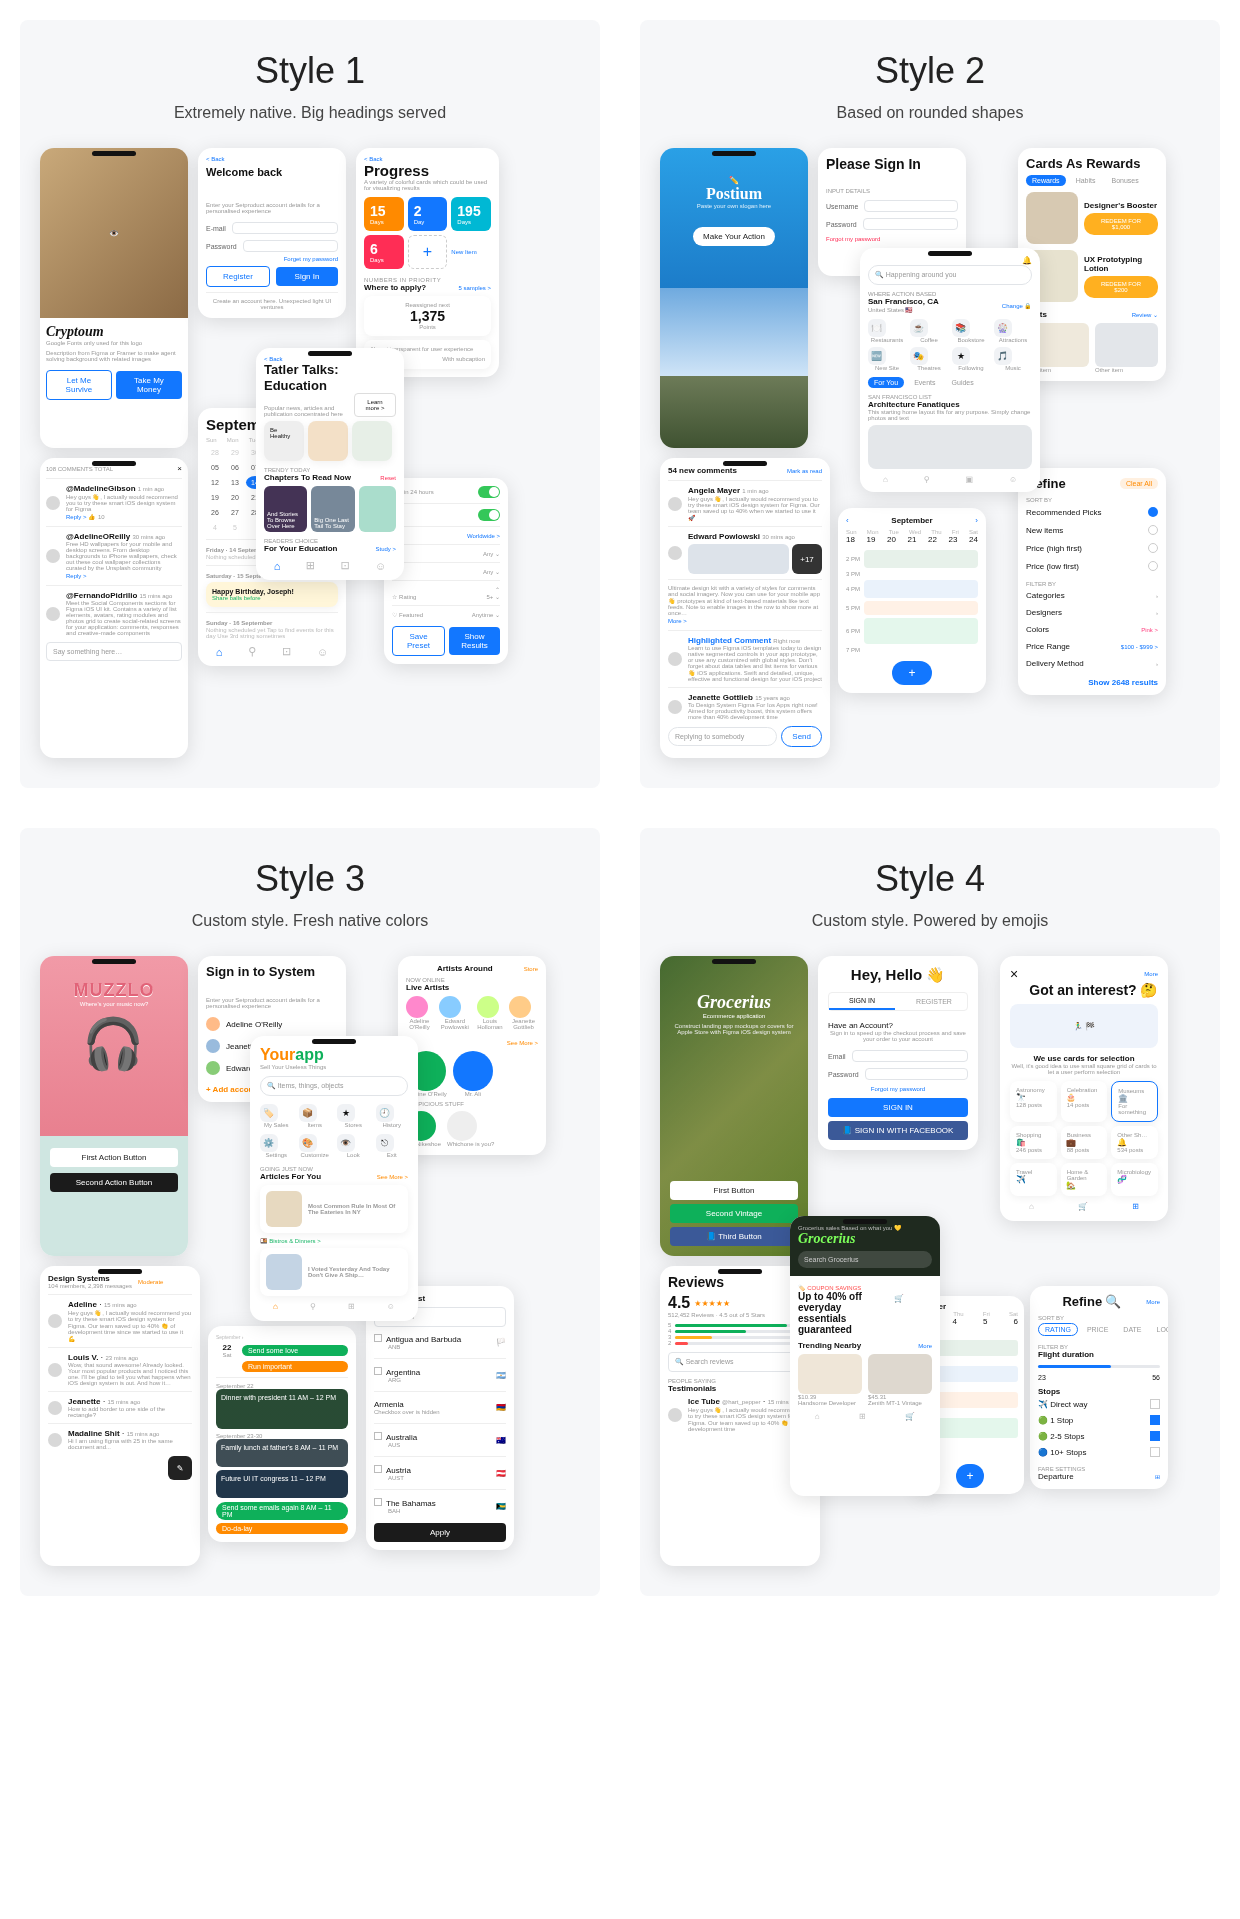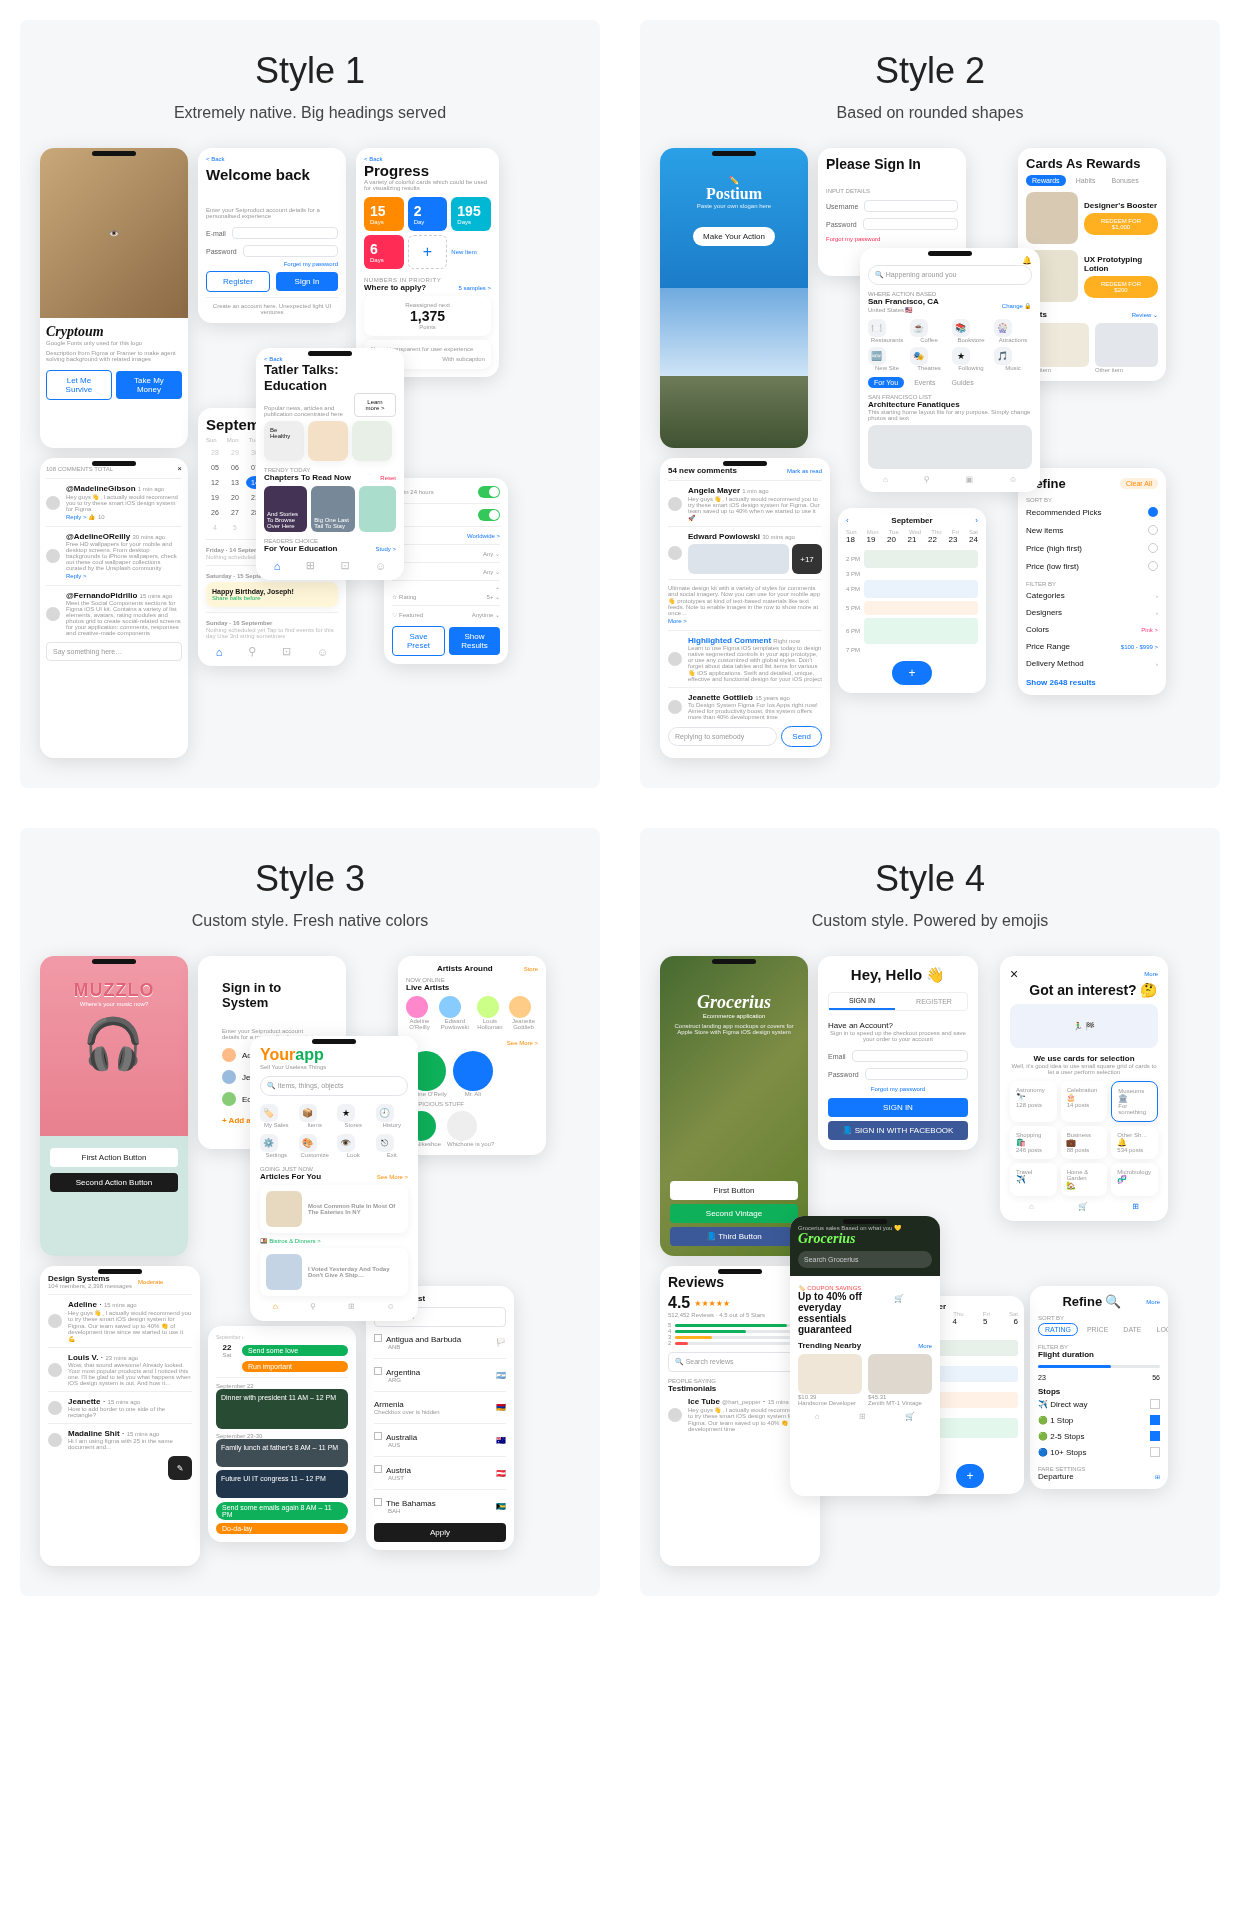--- a/index.html
+++ b/index.html
@@ -59,21 +59,21 @@
         <div class="small" style="margin-top:4px">Description from Figma or Framer to make agent solving background with related images</div>
         <div class="row" style="margin-top:8px;gap:4px">
           <span class="btn obl">Let Me Survive</span>
           <span class="btn blue">Take My Money</span>
         </div>
       </div>
     </div>
 
     <div class="phone" style="left:158px;top:0;width:148px;padding:8px">
       <div class="blue small">&lt; Back</div>
-      <div style="font-size:15px;font-weight:700;margin:4px 0">Welcome back</div>
+      <div style="font-size:11px;font-weight:700;margin:4px 0">Welcome back</div>
       <div style="height:20px"></div>
       <div class="small">Enter your Setproduct account details for a personalised experience</div>
       <div class="row" style="margin-top:8px">
             <span class="label">E-mail</span>
             <div class="input" style="flex:1" placeholder="e.g. john@doe.com"></div>
           </div>
       <div class="row" style="margin-top:6px">
             <span class="label">Password</span>
             <div class="input" style="flex:1" placeholder="Could you remember it?"></div>
           </div>
@@ -555,21 +555,21 @@
             <span class="small pink">Pink &gt;</span>
           </div>
       <div class="row" style="justify-content:space-between;padding:4px 0">
             <span>Price Range</span>
             <span class="small blue">$100 - $999 &gt;</span>
           </div>
       <div class="row" style="justify-content:space-between;padding:4px 0">
             <span>Delivery Method</span>
             <span class="small">›</span>
           </div>
-      <div class="blue" style="text-align:left;margin-top:6px;font-weight:600">Show 2648 results</div>
+      <div class="blue" style="text-align:right;margin-top:6px;font-weight:600">Show 2648 results</div>
     </div>
 
   </div>
 </div>
 
 <div class="cell">
   <h1>Style 3</h1>
   <div class="sub">Custom style. Fresh native colors</div>
   <div class="mockwrap">
 
@@ -578,21 +578,21 @@
         <div style="font-size:18px;font-weight:900;letter-spacing:1px;color:#e16378;text-shadow:0 1px 0 #fff">MUZZLO</div>
         <div class="small" style="color:#fff">Where's your music now?</div>
         <div style="font-size:50px;margin-top:8px">🎧</div>
       </div>
       <div style="background:#cfe6e1;height:40%;padding:12px 10px">
         <div class="btn white" style="display:block;margin-bottom:6px">First Action Button</div>
         <div class="btn dark" style="display:block">Second Action Button</div>
       </div>
     </div>
 
-    <div class="phone" style="left:158px;top:0;width:148px;padding:24px">
+    <div class="phone" style="left:158px;top:0;width:148px;padding:8px">
       <div style="font-size:13px;font-weight:700">Sign in to System</div>
       <div style="height:18px"></div>
       <div class="small">Enter your Setproduct account details for a personalised experience</div>
       <div class="row" style="margin-top:8px">
             <span class="av" style="background:#fb8"></span>
             <span>Adeline O'Reilly</span>
           </div>
       <div class="row" style="margin-top:8px">
             <span class="av" style="background:#9bd"></span>
             <span>Jeanette Gottlieb</span>

